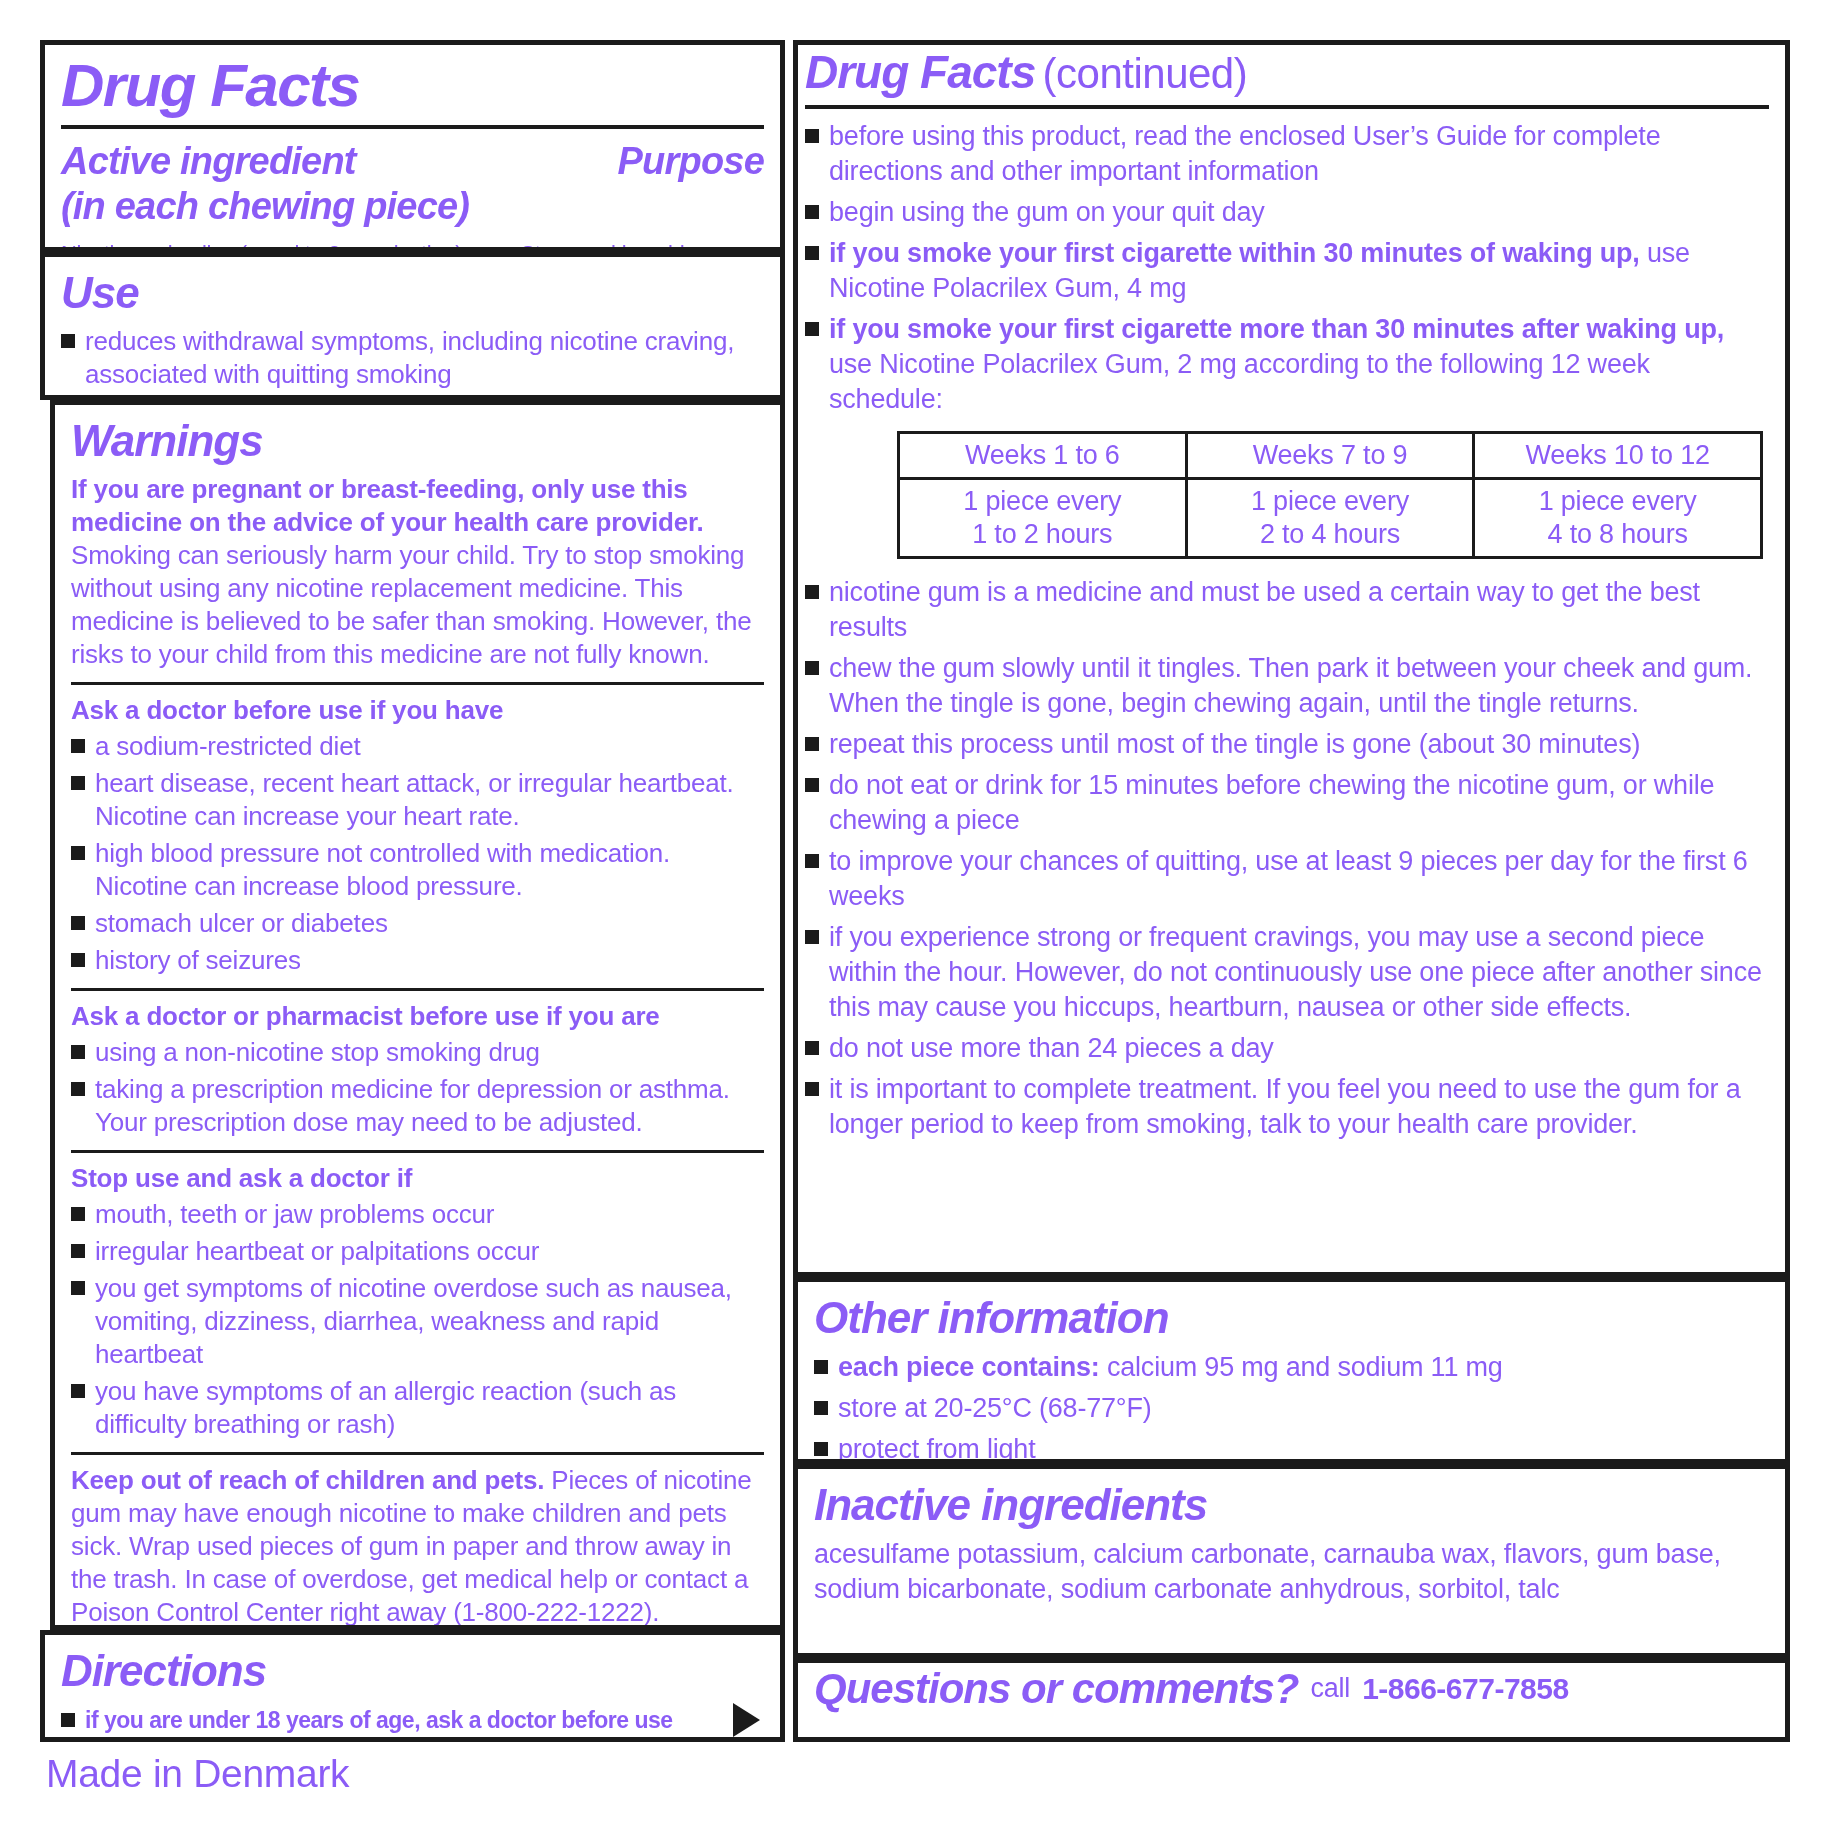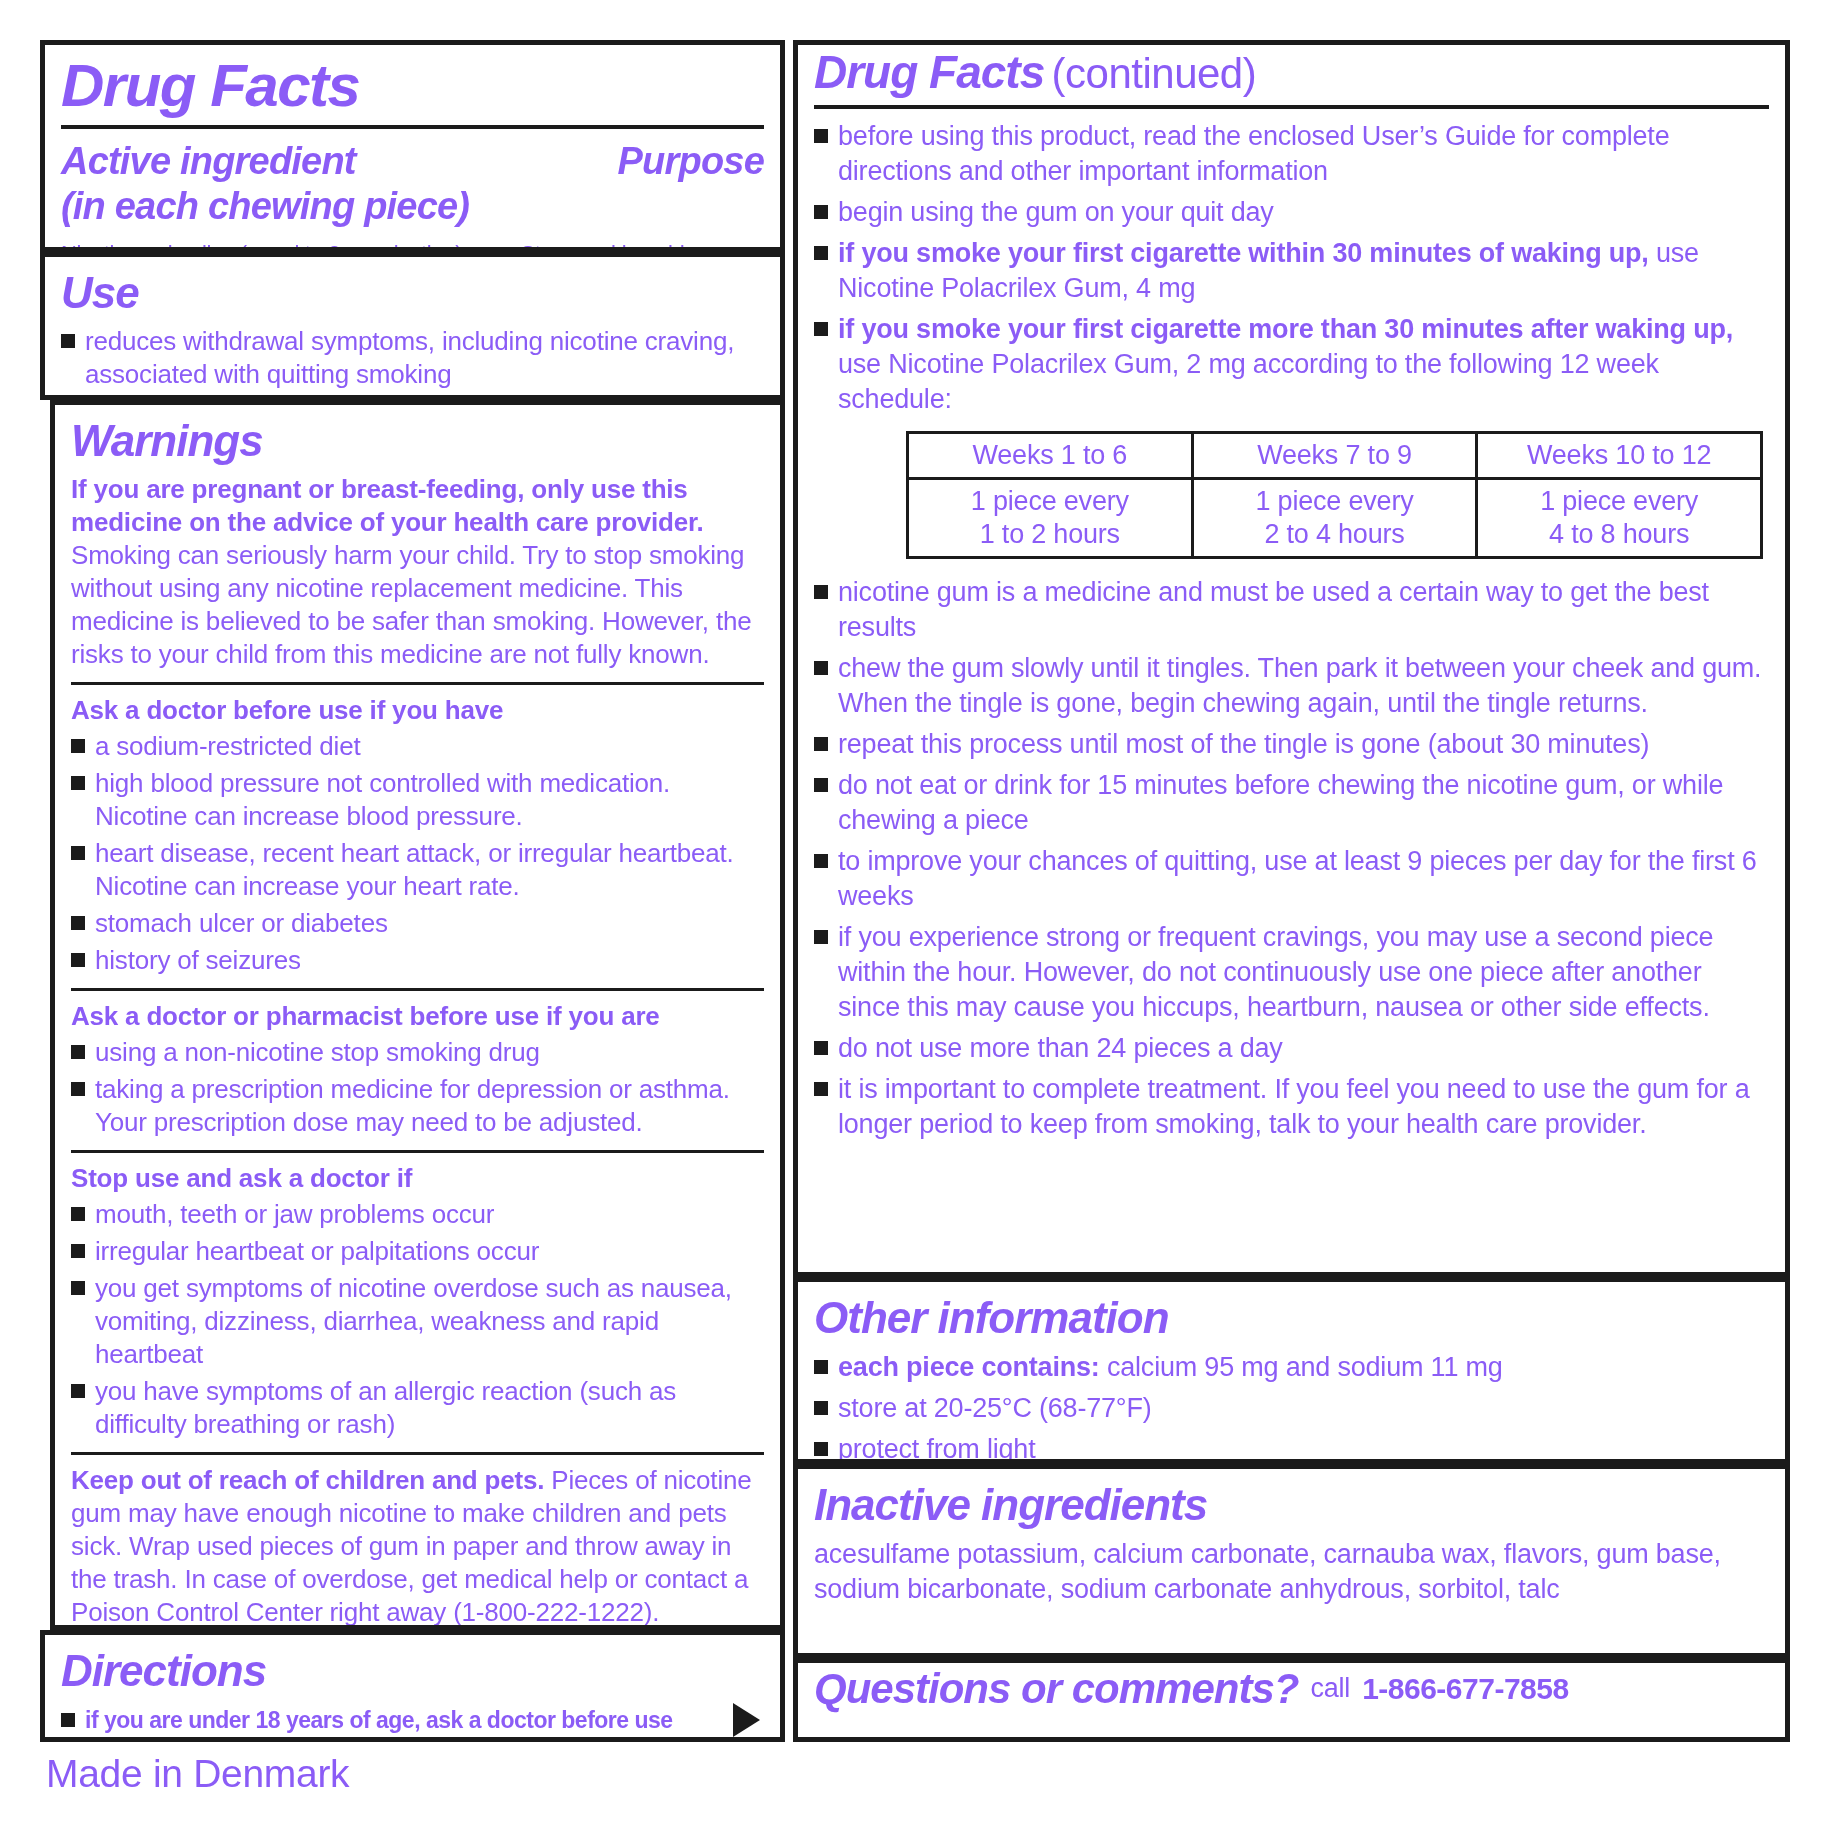--- a/index.html
+++ b/index.html
@@ -87,25 +87,25 @@
         <b>If you are pregnant or breast-feeding, only use this medicine on the advice of your health care provider.</b><span> Smoking can seriously harm your child. Try to stop smoking without using any nicotine replacement medicine. This medicine is believed to be safer than smoking. However, the risks to your child from this medicine are not fully known.</span>
       </div>
       <hr class="rule">
       <div class="h3">Ask a doctor before use if you have</div>
       <div class="bullet">
           <span class="sq"></span>
           <span class="bt">a sodium-restricted diet</span>
         </div>
       <div class="bullet">
           <span class="sq"></span>
+          <span class="bt">heart disease, recent heart attack, or irregular heartbeat. Nicotine can increase your heart rate.</span>
+        </div>
+      <div class="bullet">
+          <span class="sq"></span>
           <span class="bt">high blood pressure not controlled with medication. Nicotine can increase blood pressure.</span>
-        </div>
-      <div class="bullet">
-          <span class="sq"></span>
-          <span class="bt">heart disease, recent heart attack, or irregular heartbeat. Nicotine can increase your heart rate.</span>
         </div>
       <div class="bullet">
           <span class="sq"></span>
           <span class="bt">stomach ulcer or diabetes</span>
         </div>
       <div class="bullet">
           <span class="sq"></span>
           <span class="bt">history of seizures</span>
         </div>
       <hr class="rule">
@@ -147,21 +147,21 @@
       <div class="dir-row">
         <span class="sq" style="margin-top:0;"></span>
         <span class="bt dir-text">if you are under 18 years of age, ask a doctor before use</span>
         <span class="arrow"></span>
       </div>
     </div>
   </div>
 
   <div class="col col-right">
 
-    <div class="box" style="height:1237px;">
+    <div class="box" style="height:1237px;padding-left:7px;">
       <div>
         <span class="h1b">Drug Facts</span>
         <span class="cont">(continued)</span>
       </div>
       <hr class="title-rule">
       <div class="bullet">
           <span class="sq"></span>
           <span class="bt"><b></b><span>before using this product, read the enclosed User’s Guide for complete directions and other important information</span></span>
         </div>
       <div class="bullet">

